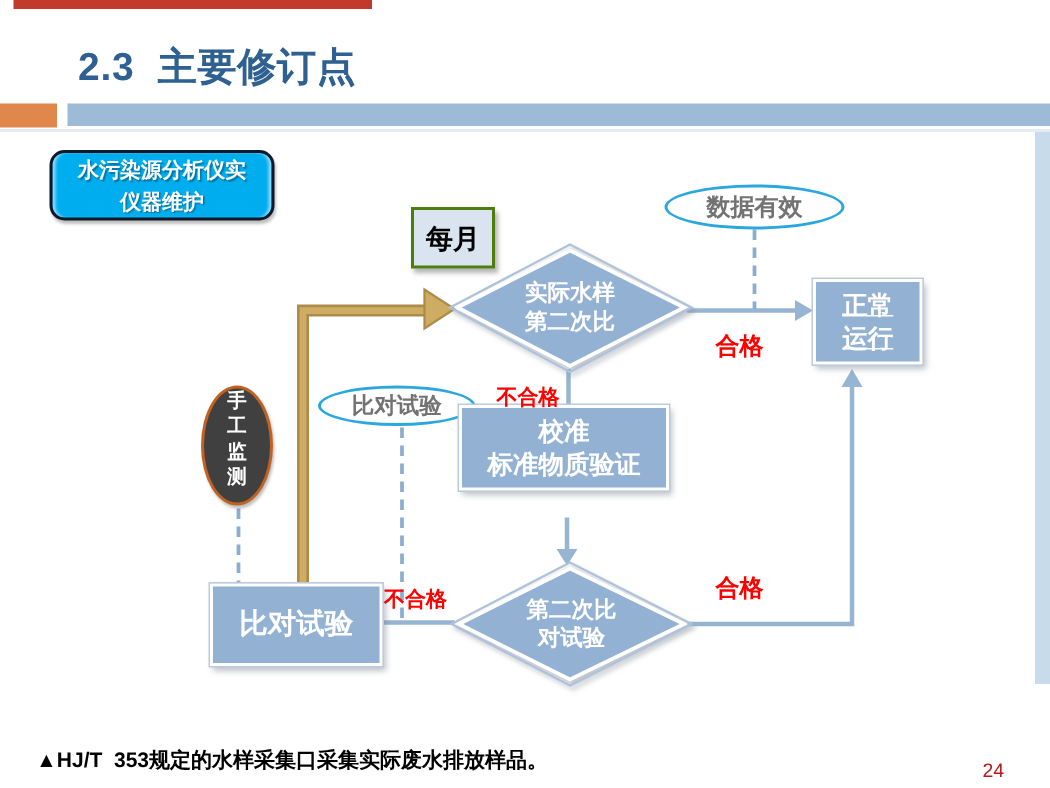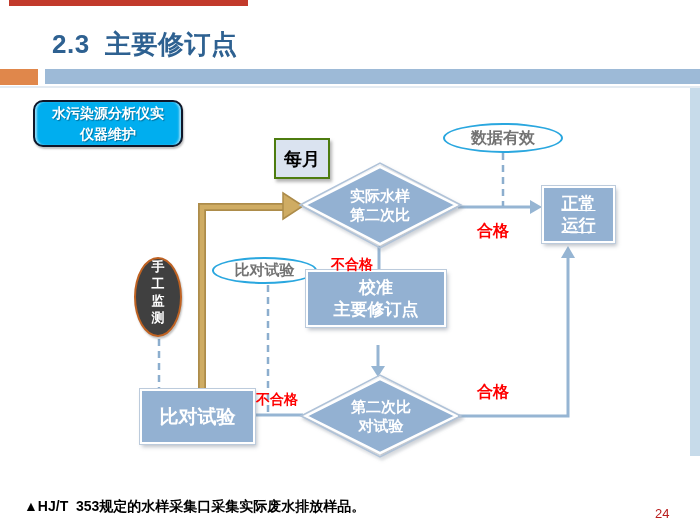--- a/index.html
+++ b/index.html
@@ -149,21 +149,21 @@
     <span>正常</span>
     <span>运行</span>
   </div>
 
   <div class="abs ellipse out-of-control">
     <span>比对试验</span>
   </div>
 
   <div class="abs node calibration-box">
     <span>校准</span>
-    <span>主要修订点</span>
+    <span>标准物质验证</span>
   </div>
 
   <div class="abs manual">
     <span>手工监测</span>
   </div>
 
   <div class="abs node maintenance-box">
     <span>比对试验</span>
   </div>
 

